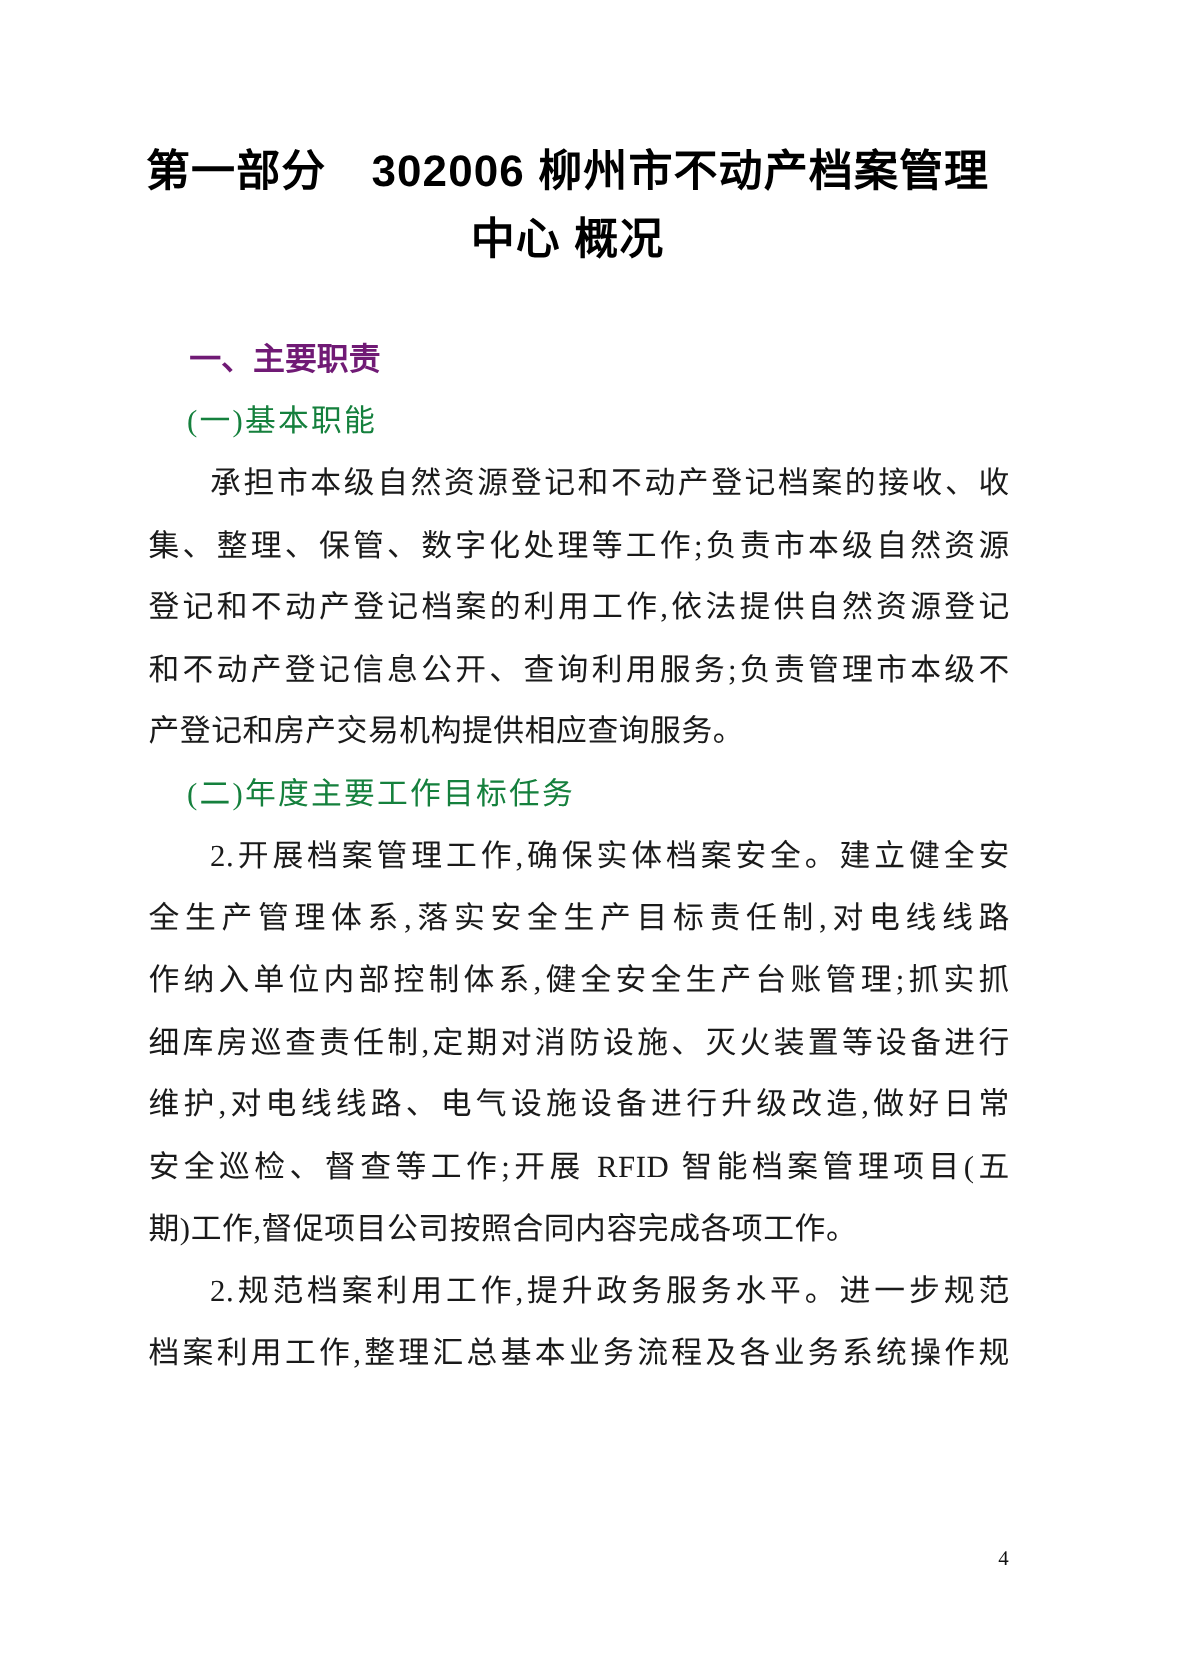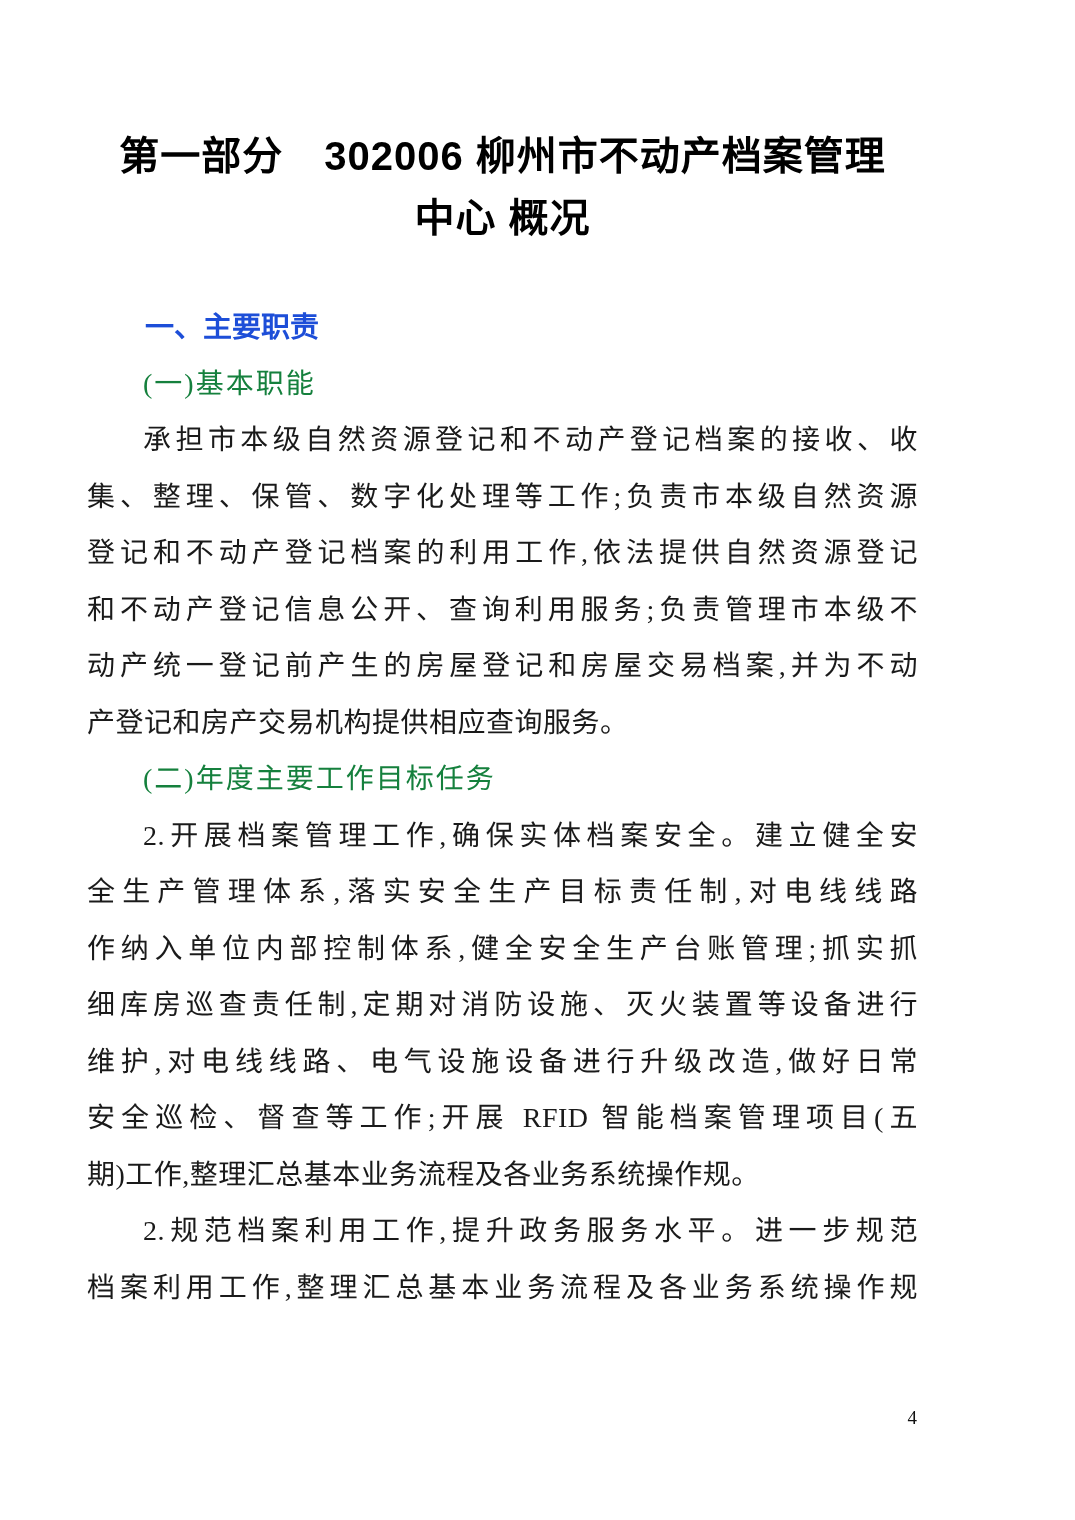--- a/index.html
+++ b/index.html
@@ -14,21 +14,21 @@
     font-family: "Liberation Serif", "DejaVu Serif", serif;
     color: #141414;
     overflow: hidden;
   }
   .page {
     position: absolute;
     top: 0; left: 0;
     width: 1075px;
     height: 1520px;
     box-sizing: border-box;
-    padding: 0 157px 0 87px;
+    padding: 0 157px 0 114px;
     background: #ffffff;
     border-radius: 11px;
   }
   .doc-title {
     margin: 125px 0 0 0;
     font-family: "Liberation Sans", "DejaVu Sans", sans-serif;
     font-weight: 700;
     font-size: 40px;
     line-height: 62px;
     letter-spacing: 1px;
@@ -36,37 +36,38 @@
     color: #000000;
   }
   .doc-title .title-line { display: block; }
   .h-main {
     margin: 50px 0 0 0;
     font-family: "Liberation Sans", "DejaVu Sans", sans-serif;
     font-weight: 700;
     font-size: 29px;
     line-height: 56.5px;
     text-indent: 2em;
-    color: #1d4ed8;
+    color: #701a75;
   }
   .h-sub {
     font-size: 28px;
     line-height: 56.5px;
     text-indent: 2em;
     letter-spacing: 2px;
     font-weight: 400;
     color: #15803d;
   }
   .body-line {
     font-size: 28px;
     line-height: 56.5px;
     text-align: justify;
     text-align-last: justify;
     letter-spacing: 0.5px;
     color: #1a1a1a;
+    margin-left: 21px;
   }
   .body-line.first-line { text-indent: 2em; }
   .body-line.para-end { text-align-last: left; }
   .page-number {
     position: absolute;
     top: 1406px;
     right: 158px;
     font-size: 19px;
     line-height: 24px;
     color: #111111;
@@ -83,31 +84,30 @@
   </h1>
 
   <div class="h-main">一、主要职责</div>
 
   <div class="h-sub">(一)基本职能</div>
 
   <div class="body-line first-line">承担市本级自然资源登记和不动产登记档案的接收、收</div>
   <div class="body-line">集、整理、保管、数字化处理等工作;负责市本级自然资源</div>
   <div class="body-line">登记和不动产登记档案的利用工作,依法提供自然资源登记</div>
   <div class="body-line">和不动产登记信息公开、查询利用服务;负责管理市本级不</div>
-  <div class="body-line">动产统一登记前产生的房屋登记和房屋交易档案,并为不动</div>
   <div class="body-line para-end">产登记和房产交易机构提供相应查询服务。</div>
 
   <div class="h-sub">(二)年度主要工作目标任务</div>
 
   <div class="body-line first-line">2.开展档案管理工作,确保实体档案安全。建立健全安</div>
   <div class="body-line">全生产管理体系,落实安全生产目标责任制,对电线线路</div>
   <div class="body-line">作纳入单位内部控制体系,健全安全生产台账管理;抓实抓</div>
   <div class="body-line">细库房巡查责任制,定期对消防设施、灭火装置等设备进行</div>
   <div class="body-line">维护,对电线线路、电气设施设备进行升级改造,做好日常</div>
   <div class="body-line">安全巡检、督查等工作;开展 RFID 智能档案管理项目(五</div>
-  <div class="body-line para-end">期)工作,整理汇总基本业务流程及各业务系统操作规。</div>
+  <div class="body-line para-end">期)工作,督促项目公司按照合同内容完成各项工作。</div>
 
   <div class="body-line first-line">2.规范档案利用工作,提升政务服务水平。进一步规范</div>
   <div class="body-line">档案利用工作,整理汇总基本业务流程及各业务系统操作规</div>
 
   <div class="page-number">4</div>
 
 </div>
 
 </body></html>

